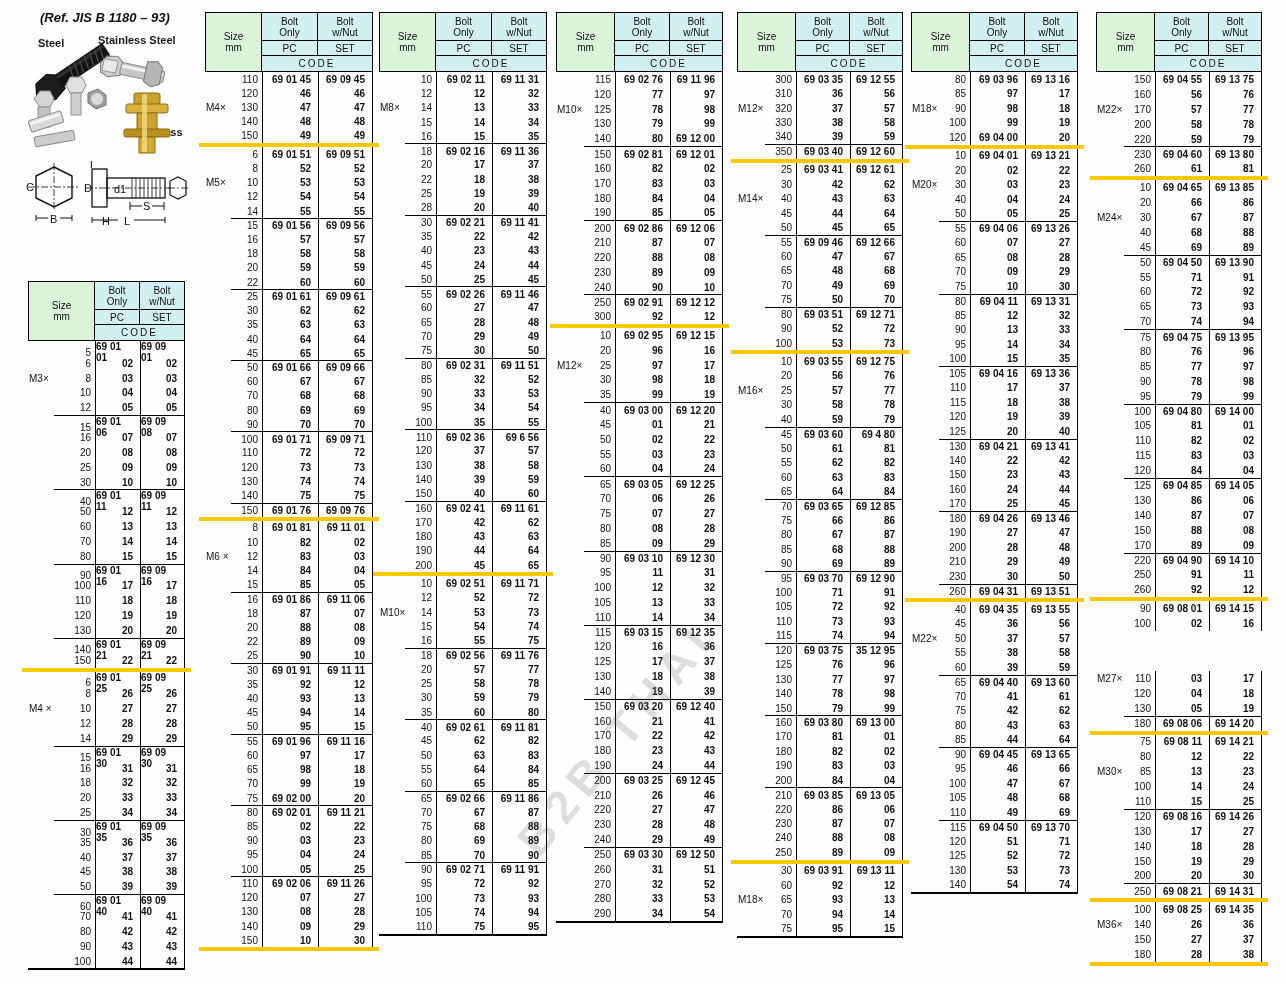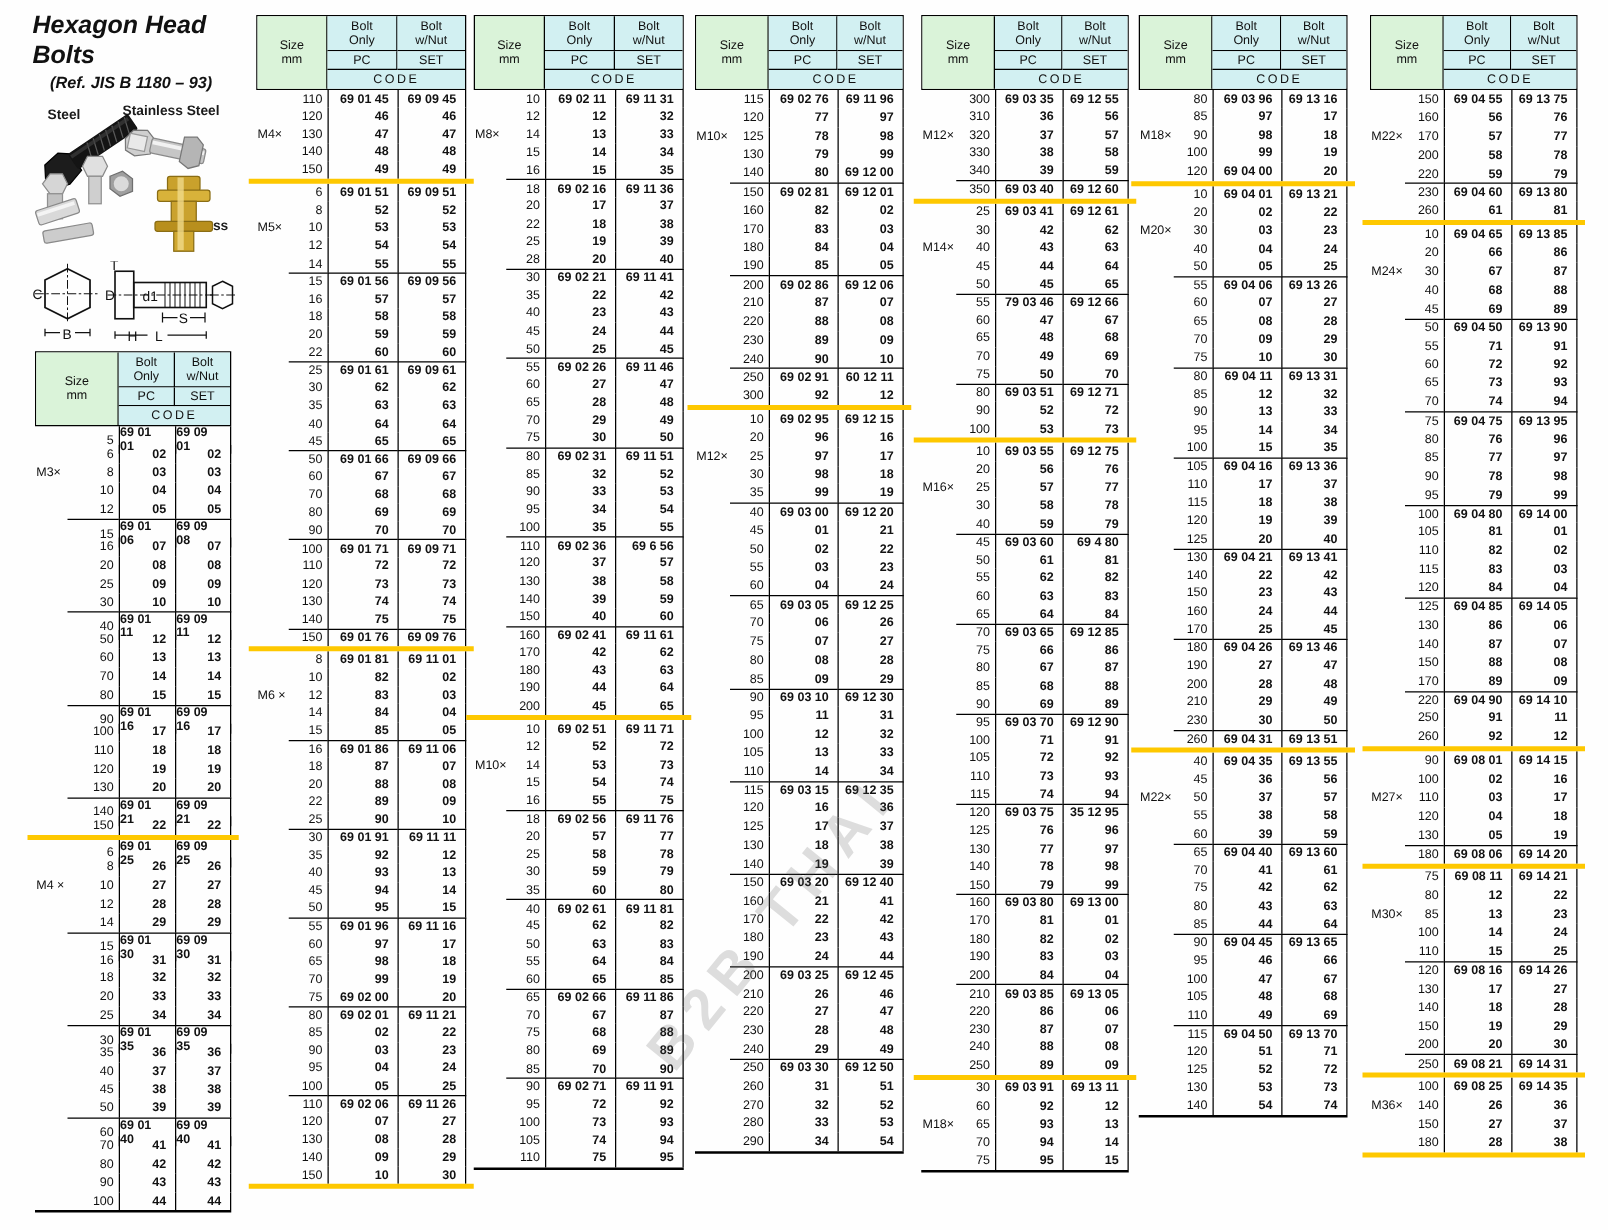--- a/index.html
+++ b/index.html
@@ -46,21 +46,20 @@
 
   
   .watermark{position:absolute;left:548px;top:812px;transform:rotate(-51deg);
              transform-origin:left bottom;font-size:46px;font-weight:bold;
              color:rgba(90,90,90,.20);letter-spacing:9px;white-space:nowrap;z-index:5;}
 </style>
 </head>
 <body>
 
 <div class="lhead">
-  <div class="title">Hexagon Head Bolts</div>
   <div class="subtitle">(Ref. JIS B 1180 – 93)</div>
 
   
   <svg class="photos" width="166" height="126" viewBox="0 0 166 126">
     <text class="pht" x="12" y="14">Steel</text>
     <text class="pht" x="72" y="11">Stainless Steel</text>
     <text class="pht" x="126" y="103">Brass</text>
 
     <g transform="translate(6,56) rotate(-34)">
       <polygon points="0,8 6,-2 20,-4 28,2 28,18 14,22 2,18" fill="#1c1c1c" stroke="#000"></polygon>
@@ -1309,21 +1308,21 @@
         <div class="trow" style="grid-template-columns: 28px 31px 55px 53px; height: 14.84px;">
           <div class="c-m"></div>
           <div class="c-sz">240</div>
           <div class="c-pc">90</div>
           <div class="c-st">10</div>
         </div>
         <div class="trow gsep" style="grid-template-columns: 28px 31px 55px 53px; height: 14.84px;">
           <div class="c-m"></div>
           <div class="c-sz">250</div>
           <div class="c-pc">69 02 91</div>
-          <div class="c-st">60 12 11</div>
+          <div class="c-st">69 12 12</div>
         </div>
         <div class="trow" style="grid-template-columns: 28px 31px 55px 53px; height: 14.84px;">
           <div class="c-m"></div>
           <div class="c-sz">300</div>
           <div class="c-pc">92</div>
           <div class="c-st">12</div>
         </div>
         <div class="ysep"></div>
         <div class="trow" style="grid-template-columns: 28px 31px 55px 53px; height: 14.84px;">
           <div class="c-m"></div>
@@ -1649,21 +1648,21 @@
         </div>
         <div class="trow" style="grid-template-columns: 28px 31px 54px 53px; height: 14.45px;">
           <div class="c-m"></div>
           <div class="c-sz">50</div>
           <div class="c-pc">45</div>
           <div class="c-st">65</div>
         </div>
         <div class="trow gsep" style="grid-template-columns: 28px 31px 54px 53px; height: 14.45px;">
           <div class="c-m"></div>
           <div class="c-sz">55</div>
-          <div class="c-pc">79 03 46</div>
+          <div class="c-pc">69 09 46</div>
           <div class="c-st">69 12 66</div>
         </div>
         <div class="trow" style="grid-template-columns: 28px 31px 54px 53px; height: 14.45px;">
           <div class="c-m"></div>
           <div class="c-sz">60</div>
           <div class="c-pc">47</div>
           <div class="c-st">67</div>
         </div>
         <div class="trow" style="grid-template-columns: 28px 31px 54px 53px; height: 14.45px;">
           <div class="c-m"></div>
@@ -2540,21 +2539,21 @@
           <div class="c-sz">90</div>
           <div class="c-pc">69 08 01</div>
           <div class="c-st">69 14 15</div>
         </div>
         <div class="trow" style="grid-template-columns: 28px 31px 54px 53px; height: 14.9px;">
           <div class="c-m"></div>
           <div class="c-sz">100</div>
           <div class="c-pc">02</div>
           <div class="c-st">16</div>
         </div>
-        <div class="trow" style="grid-template-columns: 28px 31px 54px 53px; height: 14.9px;">
+        <div class="trow" style="grid-template-columns: 28px 31px 54px 53px; height: 14.9px; margin-top: 40px;">
           <div class="c-m">M27×</div>
           <div class="c-sz">110</div>
           <div class="c-pc">03</div>
           <div class="c-st">17</div>
         </div>
         <div class="trow" style="grid-template-columns: 28px 31px 54px 53px; height: 14.9px;">
           <div class="c-m"></div>
           <div class="c-sz">120</div>
           <div class="c-pc">04</div>
           <div class="c-st">18</div>

